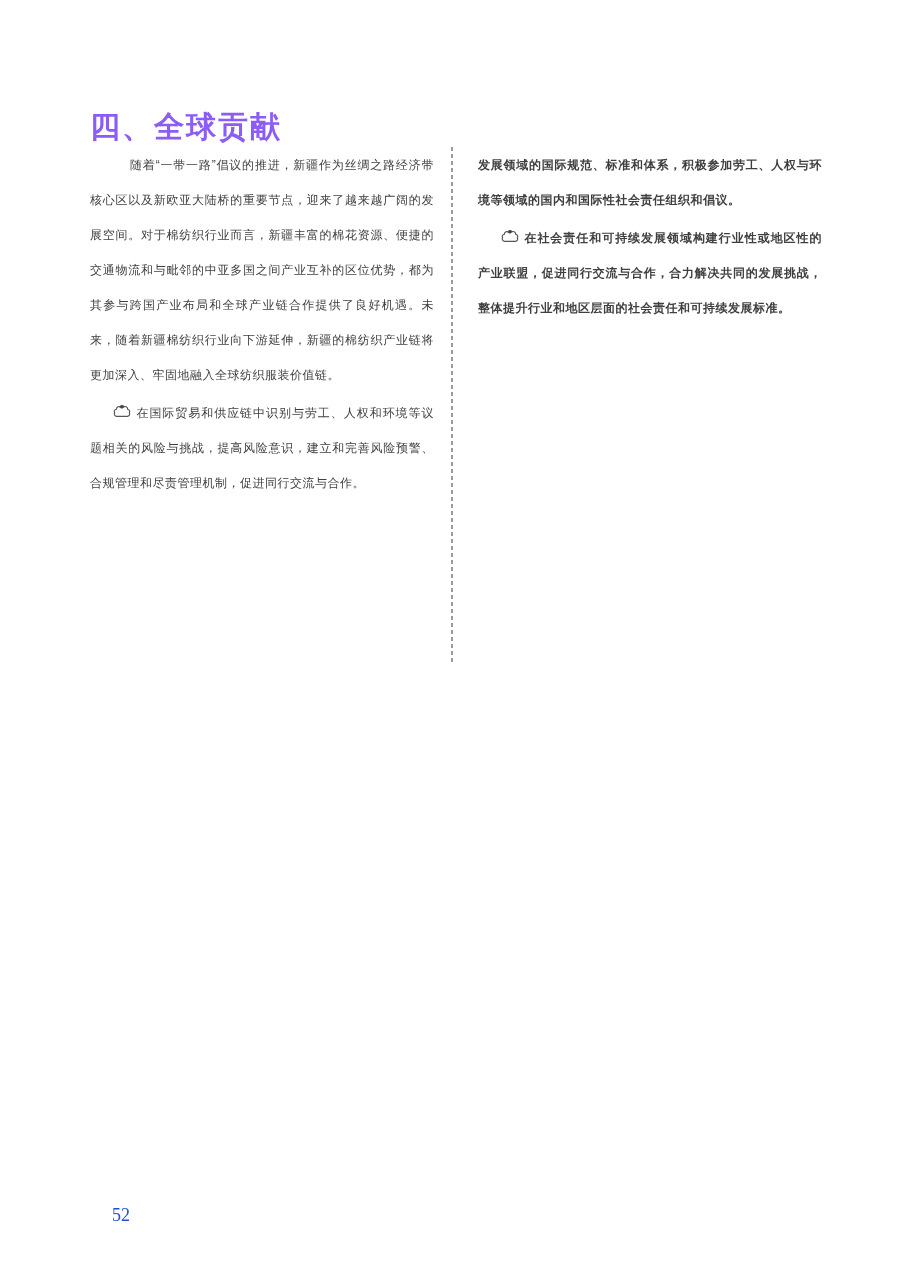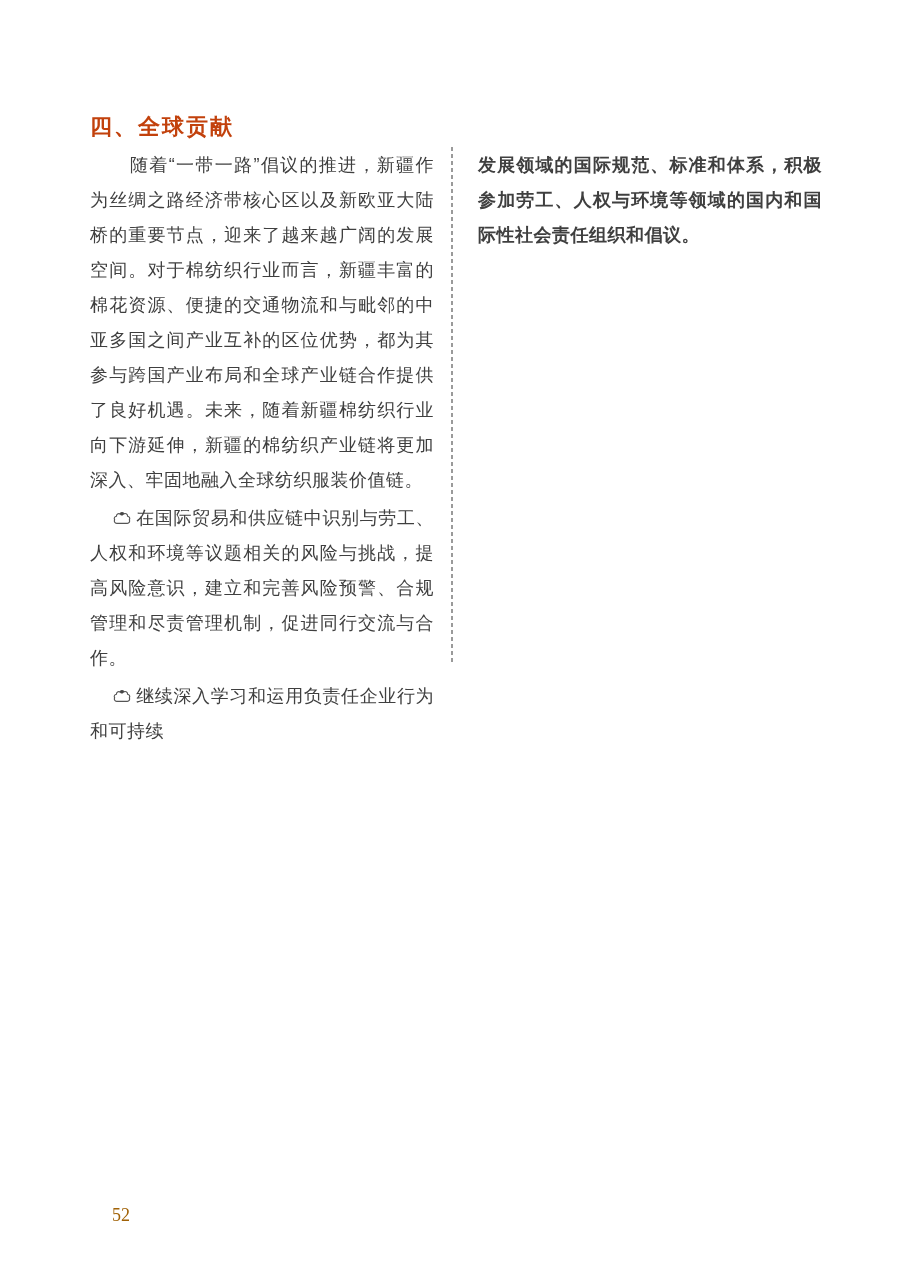--- a/index.html
+++ b/index.html
@@ -7,36 +7,36 @@
     width: 900px; height: 1272px;
     background: #ffffff;
     font-family: "Liberation Sans", sans-serif;
     position: relative;
     overflow: hidden;
   }
   .heading {
     position: absolute;
     left: 90px; top: 112px;
     margin: 0;
-    font-size: 22px;
+    font-size: 30px;
     font-weight: bold;
     letter-spacing: 2px;
-    color: #c2410c;
+    color: #8b5cf6;
     line-height: 30px;
   }
   .col {
     position: absolute;
     top: 148px;
     width: 344px;
   }
   .col-left  { left: 90px; }
   .col-right { left: 478px; font-weight: bold; }
   .para {
     margin: 0;
-    font-size: 18px;
+    font-size: 12px;
     line-height: 35px;
     letter-spacing: 0.5px;
     color: #3f3f3f;
     text-align: justify;
     text-justify: inter-ideograph;
   }
   .para + .para { margin-top: 3px; }
   .para.first-indent { text-indent: 40px; }
   .para.bullet { text-indent: 23px; }
   .boll {
@@ -54,47 +54,47 @@
       to bottom,
       #9a9a9a 0px, #9a9a9a 4px,
       transparent 4px, transparent 7px
     );
   }
   .page-number {
     position: absolute;
     left: 112px; top: 1205px;
     font-family: "Liberation Serif", serif;
     font-size: 18px;
-    color: #a16207;
+    color: #1d4ed8;
   }
 </style>
 </head>
 <body>
 
 <h1 class="heading">四、全球贡献</h1>
 
 <div class="col col-left">
   <p class="para first-indent"><span>随着“一带一路”倡议的推进，新疆作为丝绸之路经济带核心区以及新欧亚大陆桥的重要节点，迎来了越来越广阔的发展空间。对于棉纺织行业而言，新疆丰富的棉花资源、便捷的交通物流和与毗邻的中亚多国之间产业互补的区位优势，都为其参与跨国产业布局和全球产业链合作提供了良好机遇。未来，随着新疆棉纺织行业向下游延伸，新疆的棉纺织产业链将更加深入、牢固地融入全球纺织服装价值链。</span></p>
 
   <p class="para bullet">
     <span class="boll"><svg viewBox="0 0 22 17" xmlns="http://www.w3.org/2000/svg">
           <path d="M4.5,15 C2,15 1,12.5 2,10.7 C0.8,9 2,6.6 4.2,6.4 C4,3.8 6.6,2.5 8.4,3.6 C9.4,1.2 12.6,1.2 13.6,3.4 C15.6,2.3 18.2,3.8 17.8,6.4 C20,6.7 21.2,9 20,10.8 C21,12.6 19.8,15 17.5,15 Z" fill="none" stroke="#555555" stroke-width="1.4"></path>
           <path d="M8.4,3.6 C9.4,1.2 12.6,1.2 13.6,3.4 C12.6,6.2 9.4,6.2 8.4,3.6 Z" fill="#454545"></path>
         </svg></span><span>在国际贸易和供应链中识别与劳工、人权和环境等议题相关的风险与挑战，提高风险意识，建立和完善风险预警、合规管理和尽责管理机制，促进同行交流与合作。</span>
   </p>
 
-  <p class="para bullet">
-    <span class="boll"><svg viewBox="0 0 22 17" xmlns="http://www.w3.org/2000/svg">
-          <path d="M4.5,15 C2,15 1,12.5 2,10.7 C0.8,9 2,6.6 4.2,6.4 C4,3.8 6.6,2.5 8.4,3.6 C9.4,1.2 12.6,1.2 13.6,3.4 C15.6,2.3 18.2,3.8 17.8,6.4 C20,6.7 21.2,9 20,10.8 C21,12.6 19.8,15 17.5,15 Z" fill="none" stroke="#555555" stroke-width="1.4"></path>
-          <path d="M8.4,3.6 C9.4,1.2 12.6,1.2 13.6,3.4 C12.6,6.2 9.4,6.2 8.4,3.6 Z" fill="#454545"></path>
-        </svg></span><span>继续深入学习和运用负责任企业行为和可持续</span>
-  </p>
 </div>
 
 <div class="divider"></div>
 
 <div class="col col-right">
   <p class="para"><span>发展领域的国际规范、标准和体系，积极参加劳工、人权与环境等领域的国内和国际性社会责任组织和倡议。</span></p>
 
+  <p class="para bullet">
+    <span class="boll"><svg viewBox="0 0 22 17" xmlns="http://www.w3.org/2000/svg">
+          <path d="M4.5,15 C2,15 1,12.5 2,10.7 C0.8,9 2,6.6 4.2,6.4 C4,3.8 6.6,2.5 8.4,3.6 C9.4,1.2 12.6,1.2 13.6,3.4 C15.6,2.3 18.2,3.8 17.8,6.4 C20,6.7 21.2,9 20,10.8 C21,12.6 19.8,15 17.5,15 Z" fill="none" stroke="#555555" stroke-width="1.4"></path>
+          <path d="M8.4,3.6 C9.4,1.2 12.6,1.2 13.6,3.4 C12.6,6.2 9.4,6.2 8.4,3.6 Z" fill="#454545"></path>
+        </svg></span><span>在社会责任和可持续发展领域构建行业性或地区性的产业联盟，促进同行交流与合作，合力解决共同的发展挑战，整体提升行业和地区层面的社会责任和可持续发展标准。</span>
+  </p>
 
 </div>
 
 <div class="page-number">52</div>
 
 </body></html>

